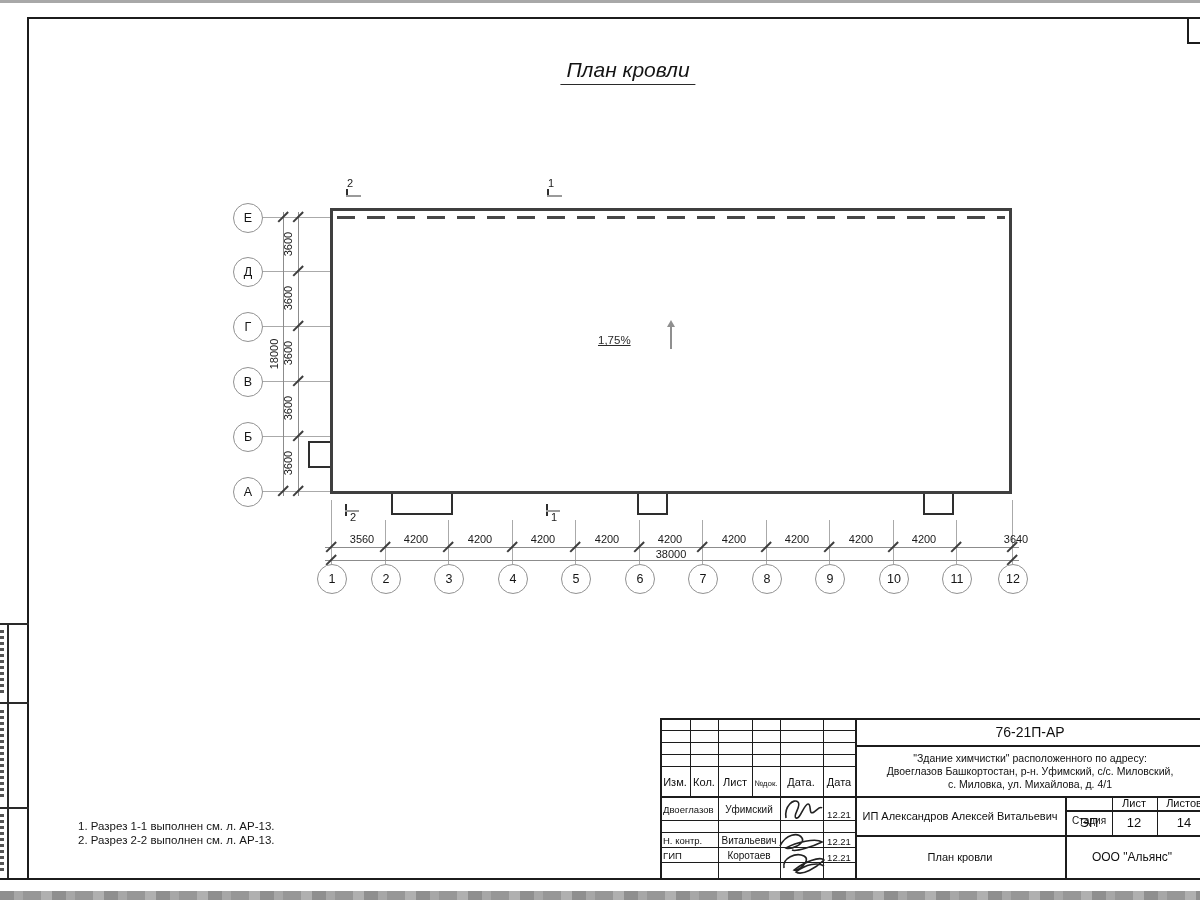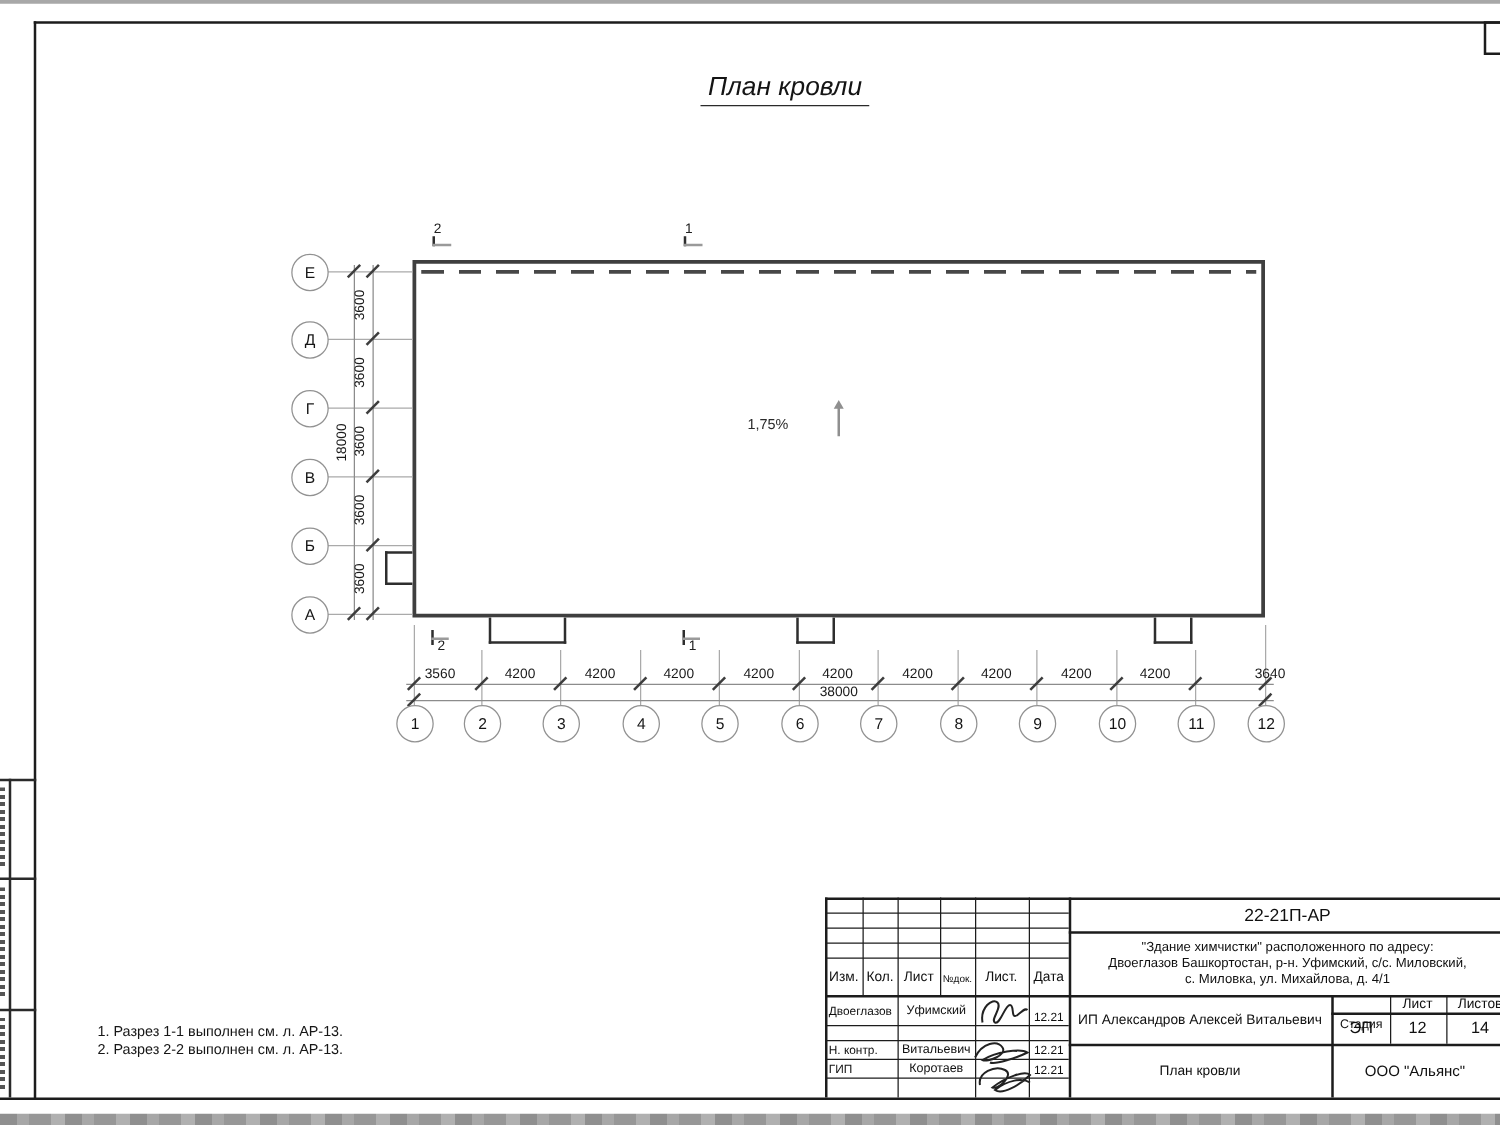--- a/index.html
+++ b/index.html
@@ -57,21 +57,21 @@
 <div class="abs" style="left:308px;top:441px;width:22px;height:27px;background:#fff;
             border-top:2px solid #2e2e2e;border-left:2px solid #2e2e2e;border-bottom:2px solid #2e2e2e;box-sizing:border-box;"></div>
 
 <div class="abs" style="left:391px;top:494px;width:62px;height:21px;background:#fff;
             border-left:2px solid #2e2e2e;border-right:2px solid #2e2e2e;border-bottom:2px solid #2e2e2e;box-sizing:border-box;"></div>
 <div class="abs" style="left:637px;top:494px;width:31px;height:21px;background:#fff;
             border-left:2px solid #2e2e2e;border-right:2px solid #2e2e2e;border-bottom:2px solid #2e2e2e;box-sizing:border-box;"></div>
 <div class="abs" style="left:923px;top:494px;width:31px;height:21px;background:#fff;
             border-left:2px solid #2e2e2e;border-right:2px solid #2e2e2e;border-bottom:2px solid #2e2e2e;box-sizing:border-box;"></div>
 
-<div class="abs" style="left:598px;top:334px;font-size:11.5px;color:#2a2a2a;">
+<div class="abs" style="left:598px;top:334px;font-size:11.5px;color:#2a2a2a;text-decoration:underline;">
   <span>1,75%</span>
 </div>
 <div class="abs" style="left:670px;top:325px;width:1.5px;height:24px;background:#8f8f8f;"></div>
 <div class="abs" style="left:667px;top:320px;width:0;height:0;border-left:4px solid transparent;border-right:4px solid transparent;border-bottom:7px solid #8f8f8f;"></div>
 
 <div class="marklbl" style="left:347px;top:177px;">2</div>
 <div class="abs" style="left:346px;top:189px;width:1.5px;height:8px;background:#2e2e2e;"></div>
 <div class="abs" style="left:346px;top:195px;width:15px;height:1.5px;background:#9a9a9a;"></div>
 <div class="marklbl" style="left:548px;top:177px;">1</div>
 <div class="abs" style="left:547px;top:189px;width:1.5px;height:8px;background:#2e2e2e;"></div>
@@ -153,21 +153,21 @@
 <span class="tick" style="left:632px;top:546px;"></span>
 <span class="tick" style="left:695px;top:546px;"></span>
 <span class="tick" style="left:759px;top:546px;"></span>
 <span class="tick" style="left:822px;top:546px;"></span>
 <span class="tick" style="left:886px;top:546px;"></span>
 <span class="tick" style="left:949px;top:546px;"></span>
 <span class="tick" style="left:1005px;top:546px;"></span>
 <span class="tick" style="left:324px;top:559px;"></span>
 <span class="tick" style="left:1005px;top:559px;"></span>
 
-<div class="dimlbl" style="left:352px;top:533px;">3560</div>
+<div class="dimlbl" style="left:362px;top:533px;">3560</div>
 <div class="dimlbl" style="left:416px;top:533px;">4200</div>
 <div class="dimlbl" style="left:480px;top:533px;">4200</div>
 <div class="dimlbl" style="left:543px;top:533px;">4200</div>
 <div class="dimlbl" style="left:607px;top:533px;">4200</div>
 <div class="dimlbl" style="left:670px;top:533px;">4200</div>
 <div class="dimlbl" style="left:734px;top:533px;">4200</div>
 <div class="dimlbl" style="left:797px;top:533px;">4200</div>
 <div class="dimlbl" style="left:861px;top:533px;">4200</div>
 <div class="dimlbl" style="left:924px;top:533px;">4200</div>
 <div class="dimlbl" style="left:984px;top:533px;margin-left:32px;">3640</div>
@@ -237,42 +237,42 @@
 <div class="tbline" style="left:823px;top:718px;width:1px;height:160px;"></div>
 <div class="tbline" style="left:855px;top:718px;width:1.5px;height:160px;"></div>
 <div class="tbline" style="left:1065px;top:796px;width:1.5px;height:82px;"></div>
 <div class="tbline" style="left:1112px;top:796px;width:1px;height:39px;"></div>
 <div class="tbline" style="left:1157px;top:796px;width:1px;height:39px;"></div>
 
 <div class="tbtext ctr" style="left:675px;top:782px;font-size:11px;">Изм.</div>
 <div class="tbtext ctr" style="left:704px;top:782px;font-size:11px;">Кол.</div>
 <div class="tbtext ctr" style="left:735px;top:782px;font-size:11px;">Лист</div>
 <div class="tbtext ctr" style="left:766px;top:783px;font-size:8px;">№док.</div>
-<div class="tbtext ctr" style="left:801px;top:782px;font-size:11px;">Лист.</div>
+<div class="tbtext ctr" style="left:801px;top:782px;font-size:11px;">Дата.</div>
 <div class="tbtext ctr" style="left:839px;top:782px;font-size:11px;">Дата</div>
 
 <div class="tbtext" style="left:663px;top:804px;font-size:9.5px;">Двоеглазов</div>
 <div class="tbtext ctr" style="left:749px;top:809px;font-size:10px;">Уфимский</div>
 <div class="tbtext ctr" style="left:839px;top:814px;font-size:9.5px;">12.21</div>
 <div class="tbtext" style="left:663px;top:835px;font-size:9.5px;">Н. контр.</div>
 <div class="tbtext ctr" style="left:749px;top:840px;font-size:10px;">Витальевич</div>
 <div class="tbtext ctr" style="left:839px;top:841px;font-size:9.5px;">12.21</div>
 <div class="tbtext" style="left:663px;top:850px;font-size:9.5px;">ГИП</div>
 <div class="tbtext ctr" style="left:749px;top:855px;font-size:10px;">Коротаев</div>
 <div class="tbtext ctr" style="left:839px;top:857px;font-size:9.5px;">12.21</div>
 
 <svg class="abs" style="left:782px;top:796px;" width="42" height="28" viewBox="0 0 42 28">
   <path d="M4,22 C2,10 12,2 16,6 C20,10 10,20 14,22 C18,24 22,8 26,8 C30,8 26,20 32,16 C36,13 38,10 40,12" fill="none" stroke="#222" stroke-width="1.6"></path>
 </svg>
 <svg class="abs" style="left:776px;top:828px;" width="52" height="50" viewBox="0 0 52 50">
   <path d="M4,18 C10,6 22,4 26,10 C30,16 14,22 10,20 C20,14 40,10 46,14 C38,18 20,24 16,22" fill="none" stroke="#222" stroke-width="1.6"></path>
   <path d="M8,40 C6,30 20,24 28,28 C36,32 22,44 18,42 C28,34 44,28 48,32 C40,40 26,48 20,44 C30,36 42,34 48,38" fill="none" stroke="#222" stroke-width="1.6"></path>
 </svg>
 
-<div class="tbtext ctr" style="left:1030px;top:732px;font-size:14px;">22-21П-АР</div>
+<div class="tbtext ctr" style="left:1030px;top:732px;font-size:14px;">76-21П-АР</div>
 <div class="abs" style="left:1030px;top:771px;transform:translate(-50%,-50%);text-align:center;font-size:10.5px;line-height:13px;white-space:nowrap;color:#101010;">
   <div>"Здание химчистки" расположенного по адресу:</div>
   <div>Двоеглазов Башкортостан, р-н. Уфимский, с/с. Миловский,</div>
   <div>с. Миловка, ул. Михайлова, д. 4/1</div>
 </div>
 
 <div class="tbtext ctr" style="left:960px;top:816px;font-size:11px;">ИП Александров Алексей Витальевич</div>
 <div class="tbtext ctr" style="left:1089px;top:820px;font-size:10px;">Стадия</div>
 <div class="tbtext ctr" style="left:1134px;top:803px;font-size:11px;">Лист</div>
 <div class="tbtext ctr" style="left:1184px;top:803px;font-size:11px;">Листов</div>

